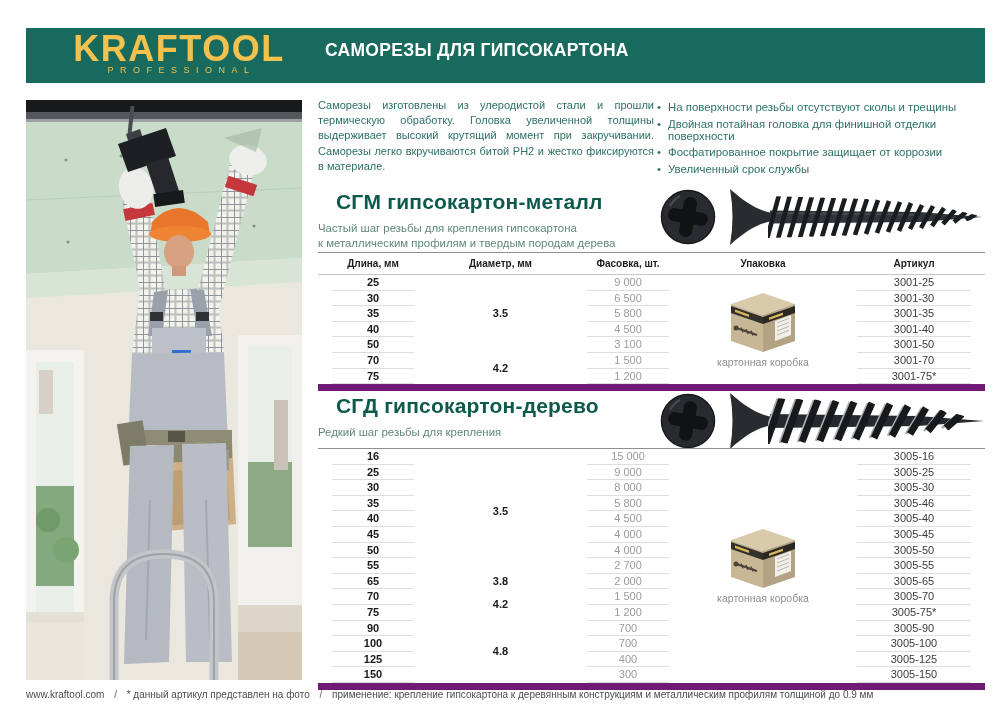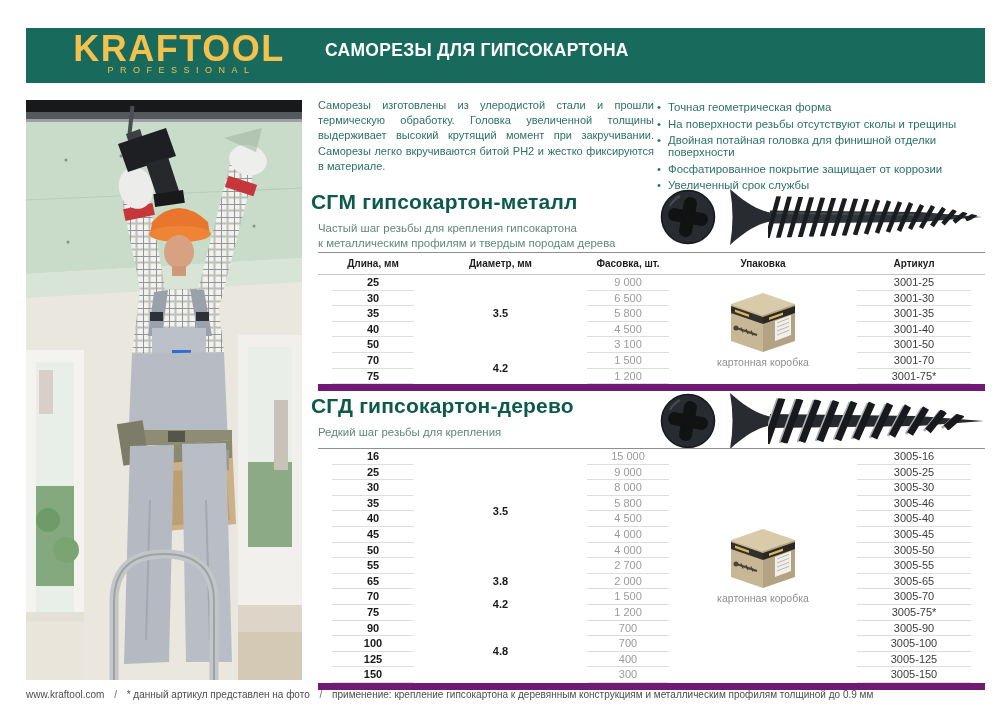--- a/index.html
+++ b/index.html
@@ -16,21 +16,21 @@
   
   .photo{position:absolute;left:26px;top:100px;width:276px;height:580px;}
 
   
   .intro{position:absolute;left:318px;top:98px;width:336px;font-size:11px;line-height:1.38;color:#2d7165;text-align:justify;}
   .features{position:absolute;left:656px;top:101px;width:332px;margin:0;padding:0;list-style:none;font-size:11.4px;color:#2d7165;}
   .features li{margin-bottom:4.5px;padding-left:12px;position:relative;}
   .features li::before{content:"\2022";position:absolute;left:1px;top:0;}
 
   
-  .section-title{position:absolute;left:311px;font-size:21px;font-weight:700;color:#0d5a4c;letter-spacing:.2px;}
+  .section-title{position:absolute;left:336px;font-size:21px;font-weight:700;color:#0d5a4c;letter-spacing:.2px;}
   #sec1-title{top:190px;} #sec2-title{top:394px;}
   .section-sub{position:absolute;left:318px;font-size:11.4px;line-height:1.3;color:#5e887a;}
   #sec1-sub{top:221px;} #sec2-sub{top:425px;}
   .screw{position:absolute;}
   #screw1{left:658px;top:186px;} #screw2{left:658px;top:390px;}
 
   
   table.spec{position:absolute;left:318px;width:667px;border-collapse:collapse;table-layout:fixed;
              border-top:1px solid #8f8f8f;border-bottom:7px solid #701a75;font-size:11px;}
   #table1{top:252px;} #table2{top:448px;}
@@ -173,21 +173,20 @@
         </g>
 
         <path d="M88,580 L88,502 Q88,454 138,454 Q188,454 188,502 L188,580" fill="none" stroke="#c3c6c9" stroke-width="9"></path>
         <path d="M88,580 L88,502 Q88,454 138,454 Q188,454 188,502 L188,580" fill="none" stroke="#9fa3a6" stroke-width="2"></path>
       </g>
     </g>
   </svg>
 
   <div class="intro">Саморезы изготовлены из улеродистой стали и прошли термическую обработку. Головка увеличенной толщины выдерживает высокий крутящий момент при закручивании. Саморезы легко вкручиваются битой PH2 и жестко фиксируются в материале.</div>
   <ul class="features">
-    <li>Точная геометрическая форма</li>
     <li>На поверхности резьбы отсутствуют сколы и трещины</li>
     <li>Двойная потайная головка для финишной отделки поверхности</li>
     <li>Фосфатированное покрытие защищает от коррозии</li>
     <li>Увеличенный срок службы</li>
   </ul>
 
   <div class="section-title" id="sec1-title">СГМ гипсокартон-металл</div>
   <div class="section-sub" id="sec1-sub">
     <div>Частый шаг резьбы для крепления гипсокартона</div>
     <div>к металлическим профилям и твердым породам дерева</div>

